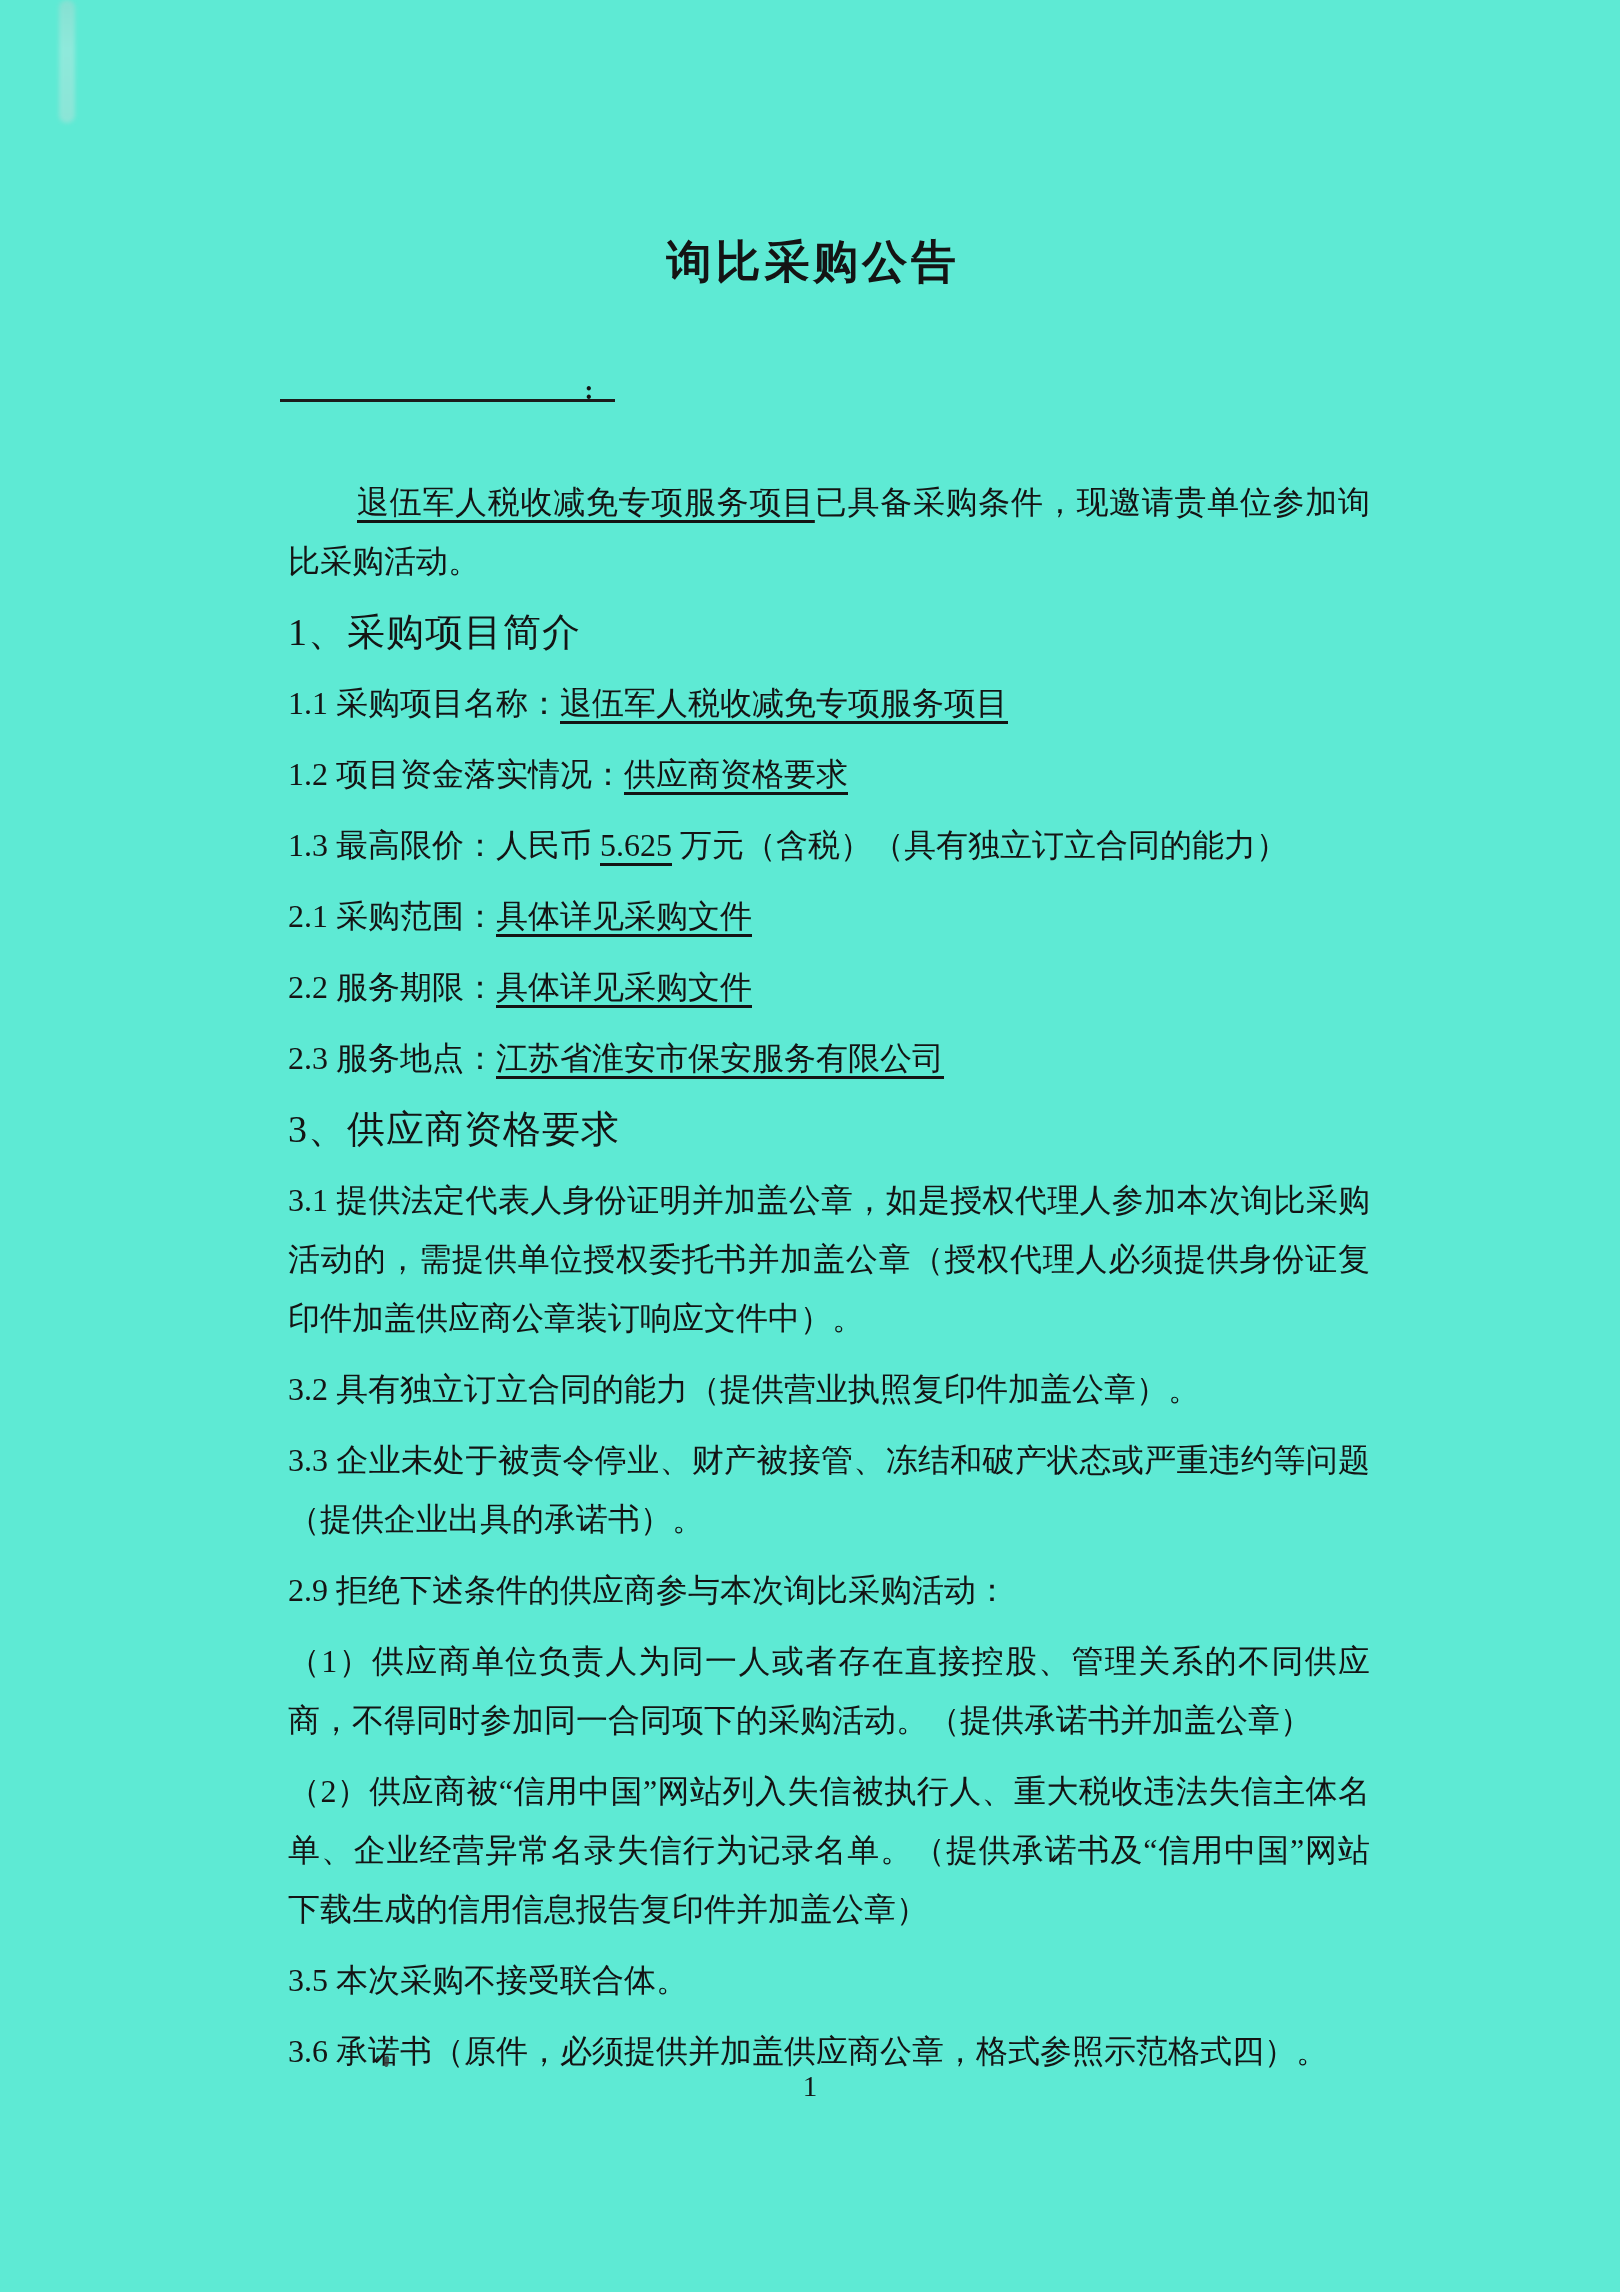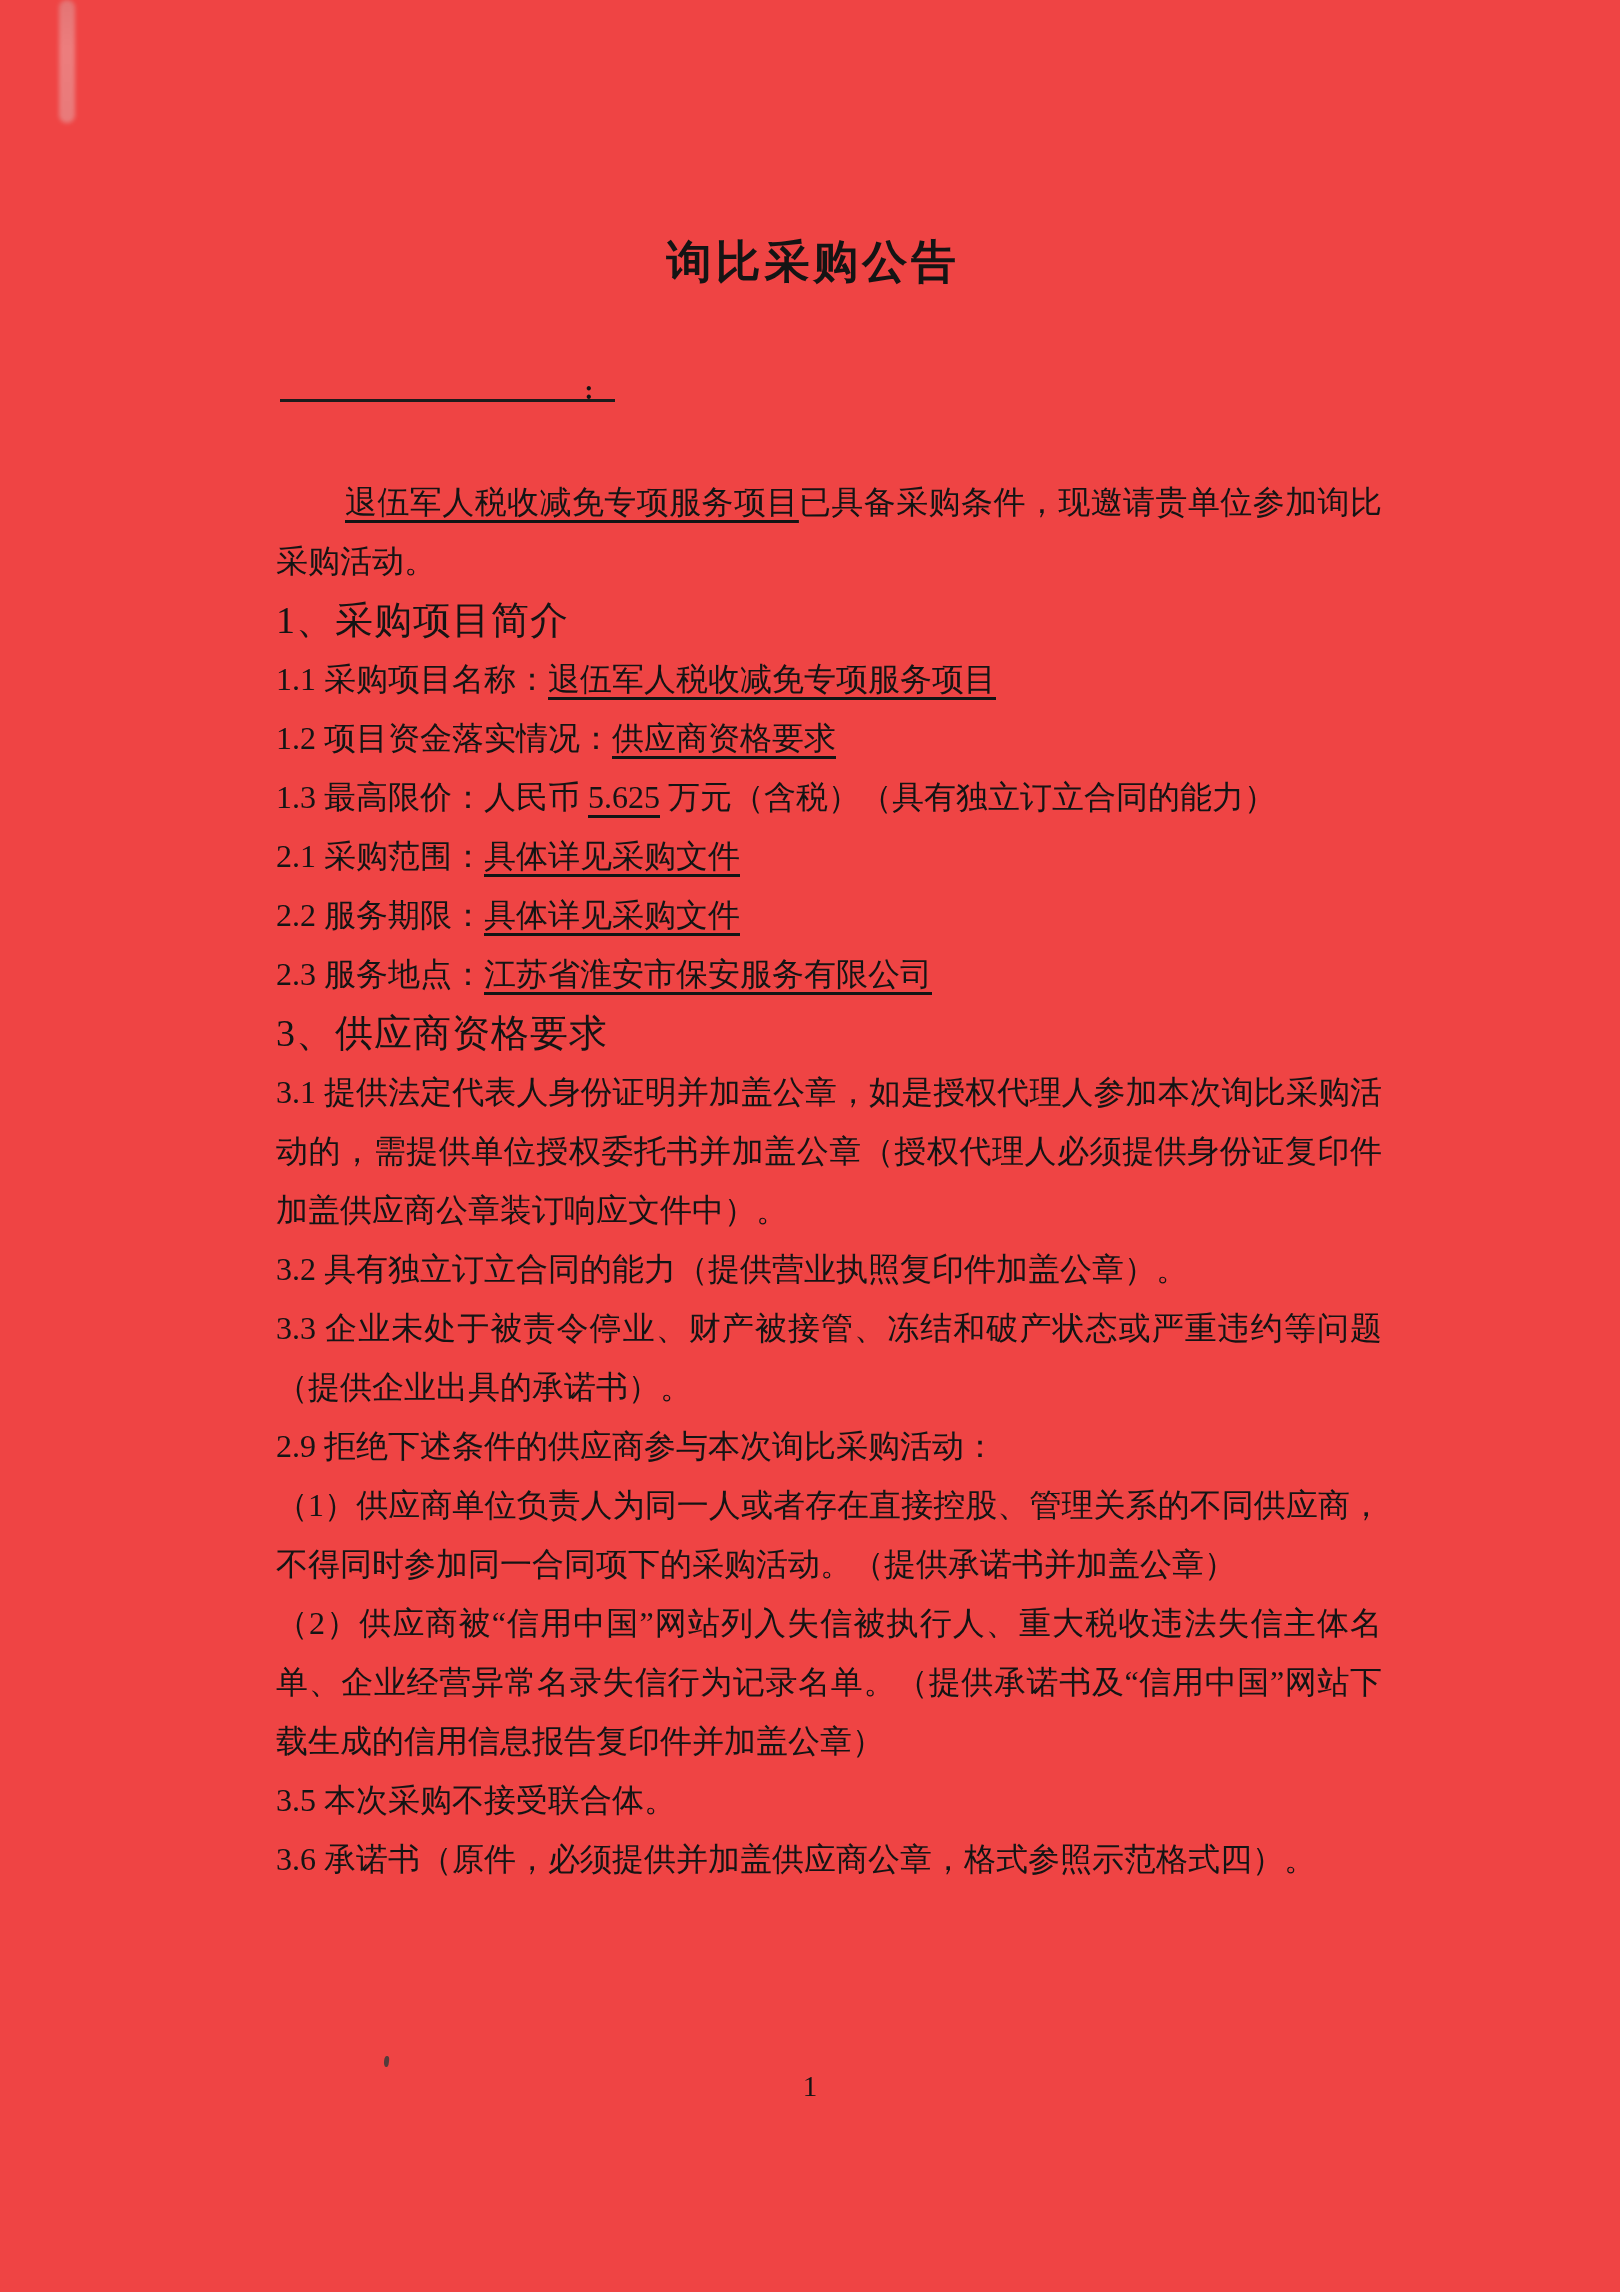--- a/index.html
+++ b/index.html
@@ -5,21 +5,21 @@
   html, body { margin: 0; padding: 0; }
   body {
     background: #e8e8e8;
     font-family: "Liberation Serif", "DejaVu Serif", serif;
   }
   .page {
     position: relative;
     width: 1620px;
     height: 2293px;
     margin: 0 auto;
-    background: #ef4444;
+    background: #5eead4;
     overflow: hidden;
     color: #141414;
     box-sizing: border-box;
     padding-top: 231px;
   }
   
   .smudge {
     position: absolute;
     left: 59px; top: 0;
     width: 15.7px; height: 123px;
@@ -56,21 +56,21 @@
     font-size: 26.5px;
     font-weight: 700;
     line-height: 26.5px;
   }
   .doc-body {
     margin-top: 71px;
     font-size: 32px;
     line-height: 59px;
     text-align: justify;
   }
-  .block { margin: 0; }
+  .block { margin: 12px; }
   .block.indent { text-indent: 69px; }
   .block.heading {
     font-size: 38px;
     font-weight: 400;
     letter-spacing: 1px;
     text-align: left;
   }
   .doc-body .b { font-weight: 400; }
   .doc-body .u {
     text-decoration: underline;

